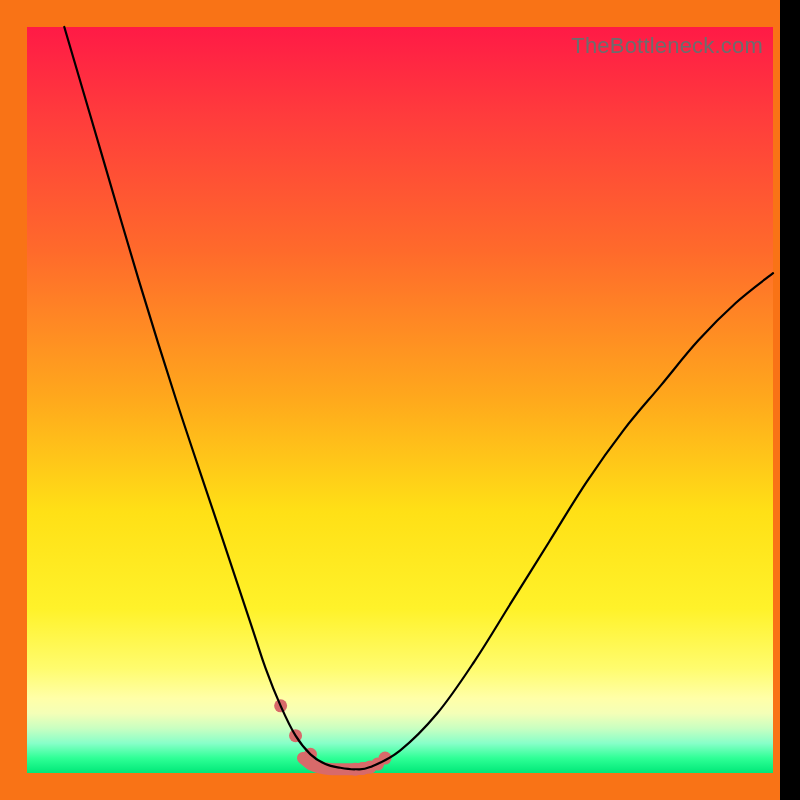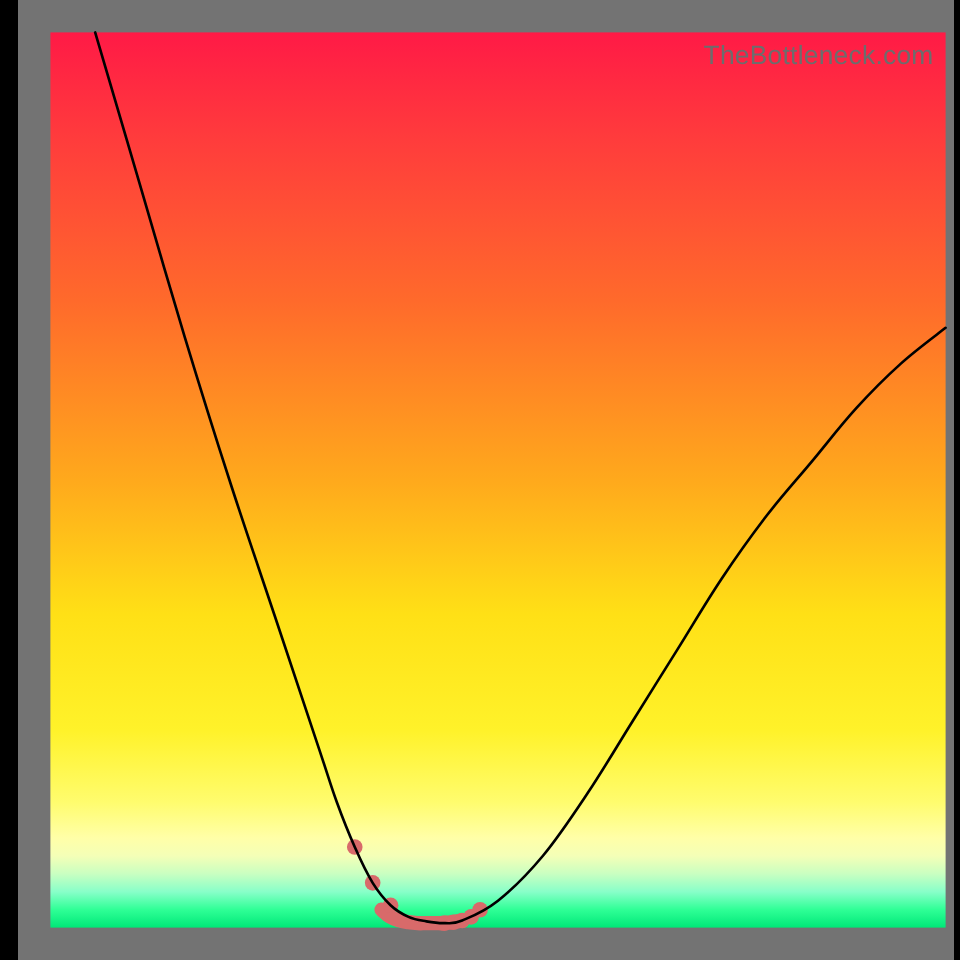--- a/index.html
+++ b/index.html
@@ -6,25 +6,25 @@
     margin: 0;
     padding: 0;
     width: 800px;
     height: 800px;
     background: #000000;
     overflow: hidden;
     font-family: Arial, Helvetica, sans-serif;
   }
   .frame {
     position: absolute;
-    left: 15px;
+    left: 0;
     top: 0;
     width: 780px;
     height: 800px;
-    background: #737373;
+    background: #f97316;
   }
   .plot-area {
     position: absolute;
     left: 27px;
     top: 27px;
     width: 746px;
     height: 746px;
     background: linear-gradient(to bottom,
       #ff1a46 0%,
       #ff3c3c 12%,

